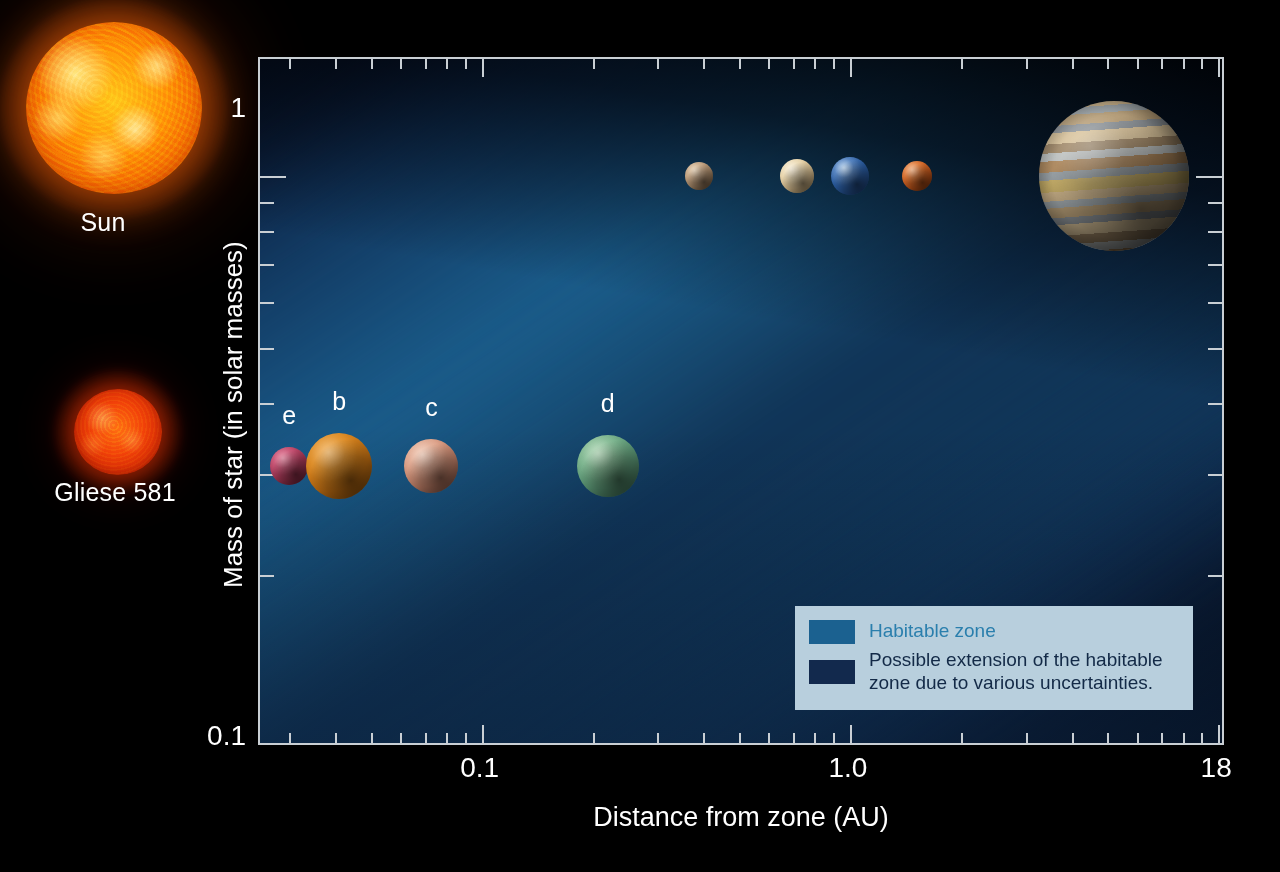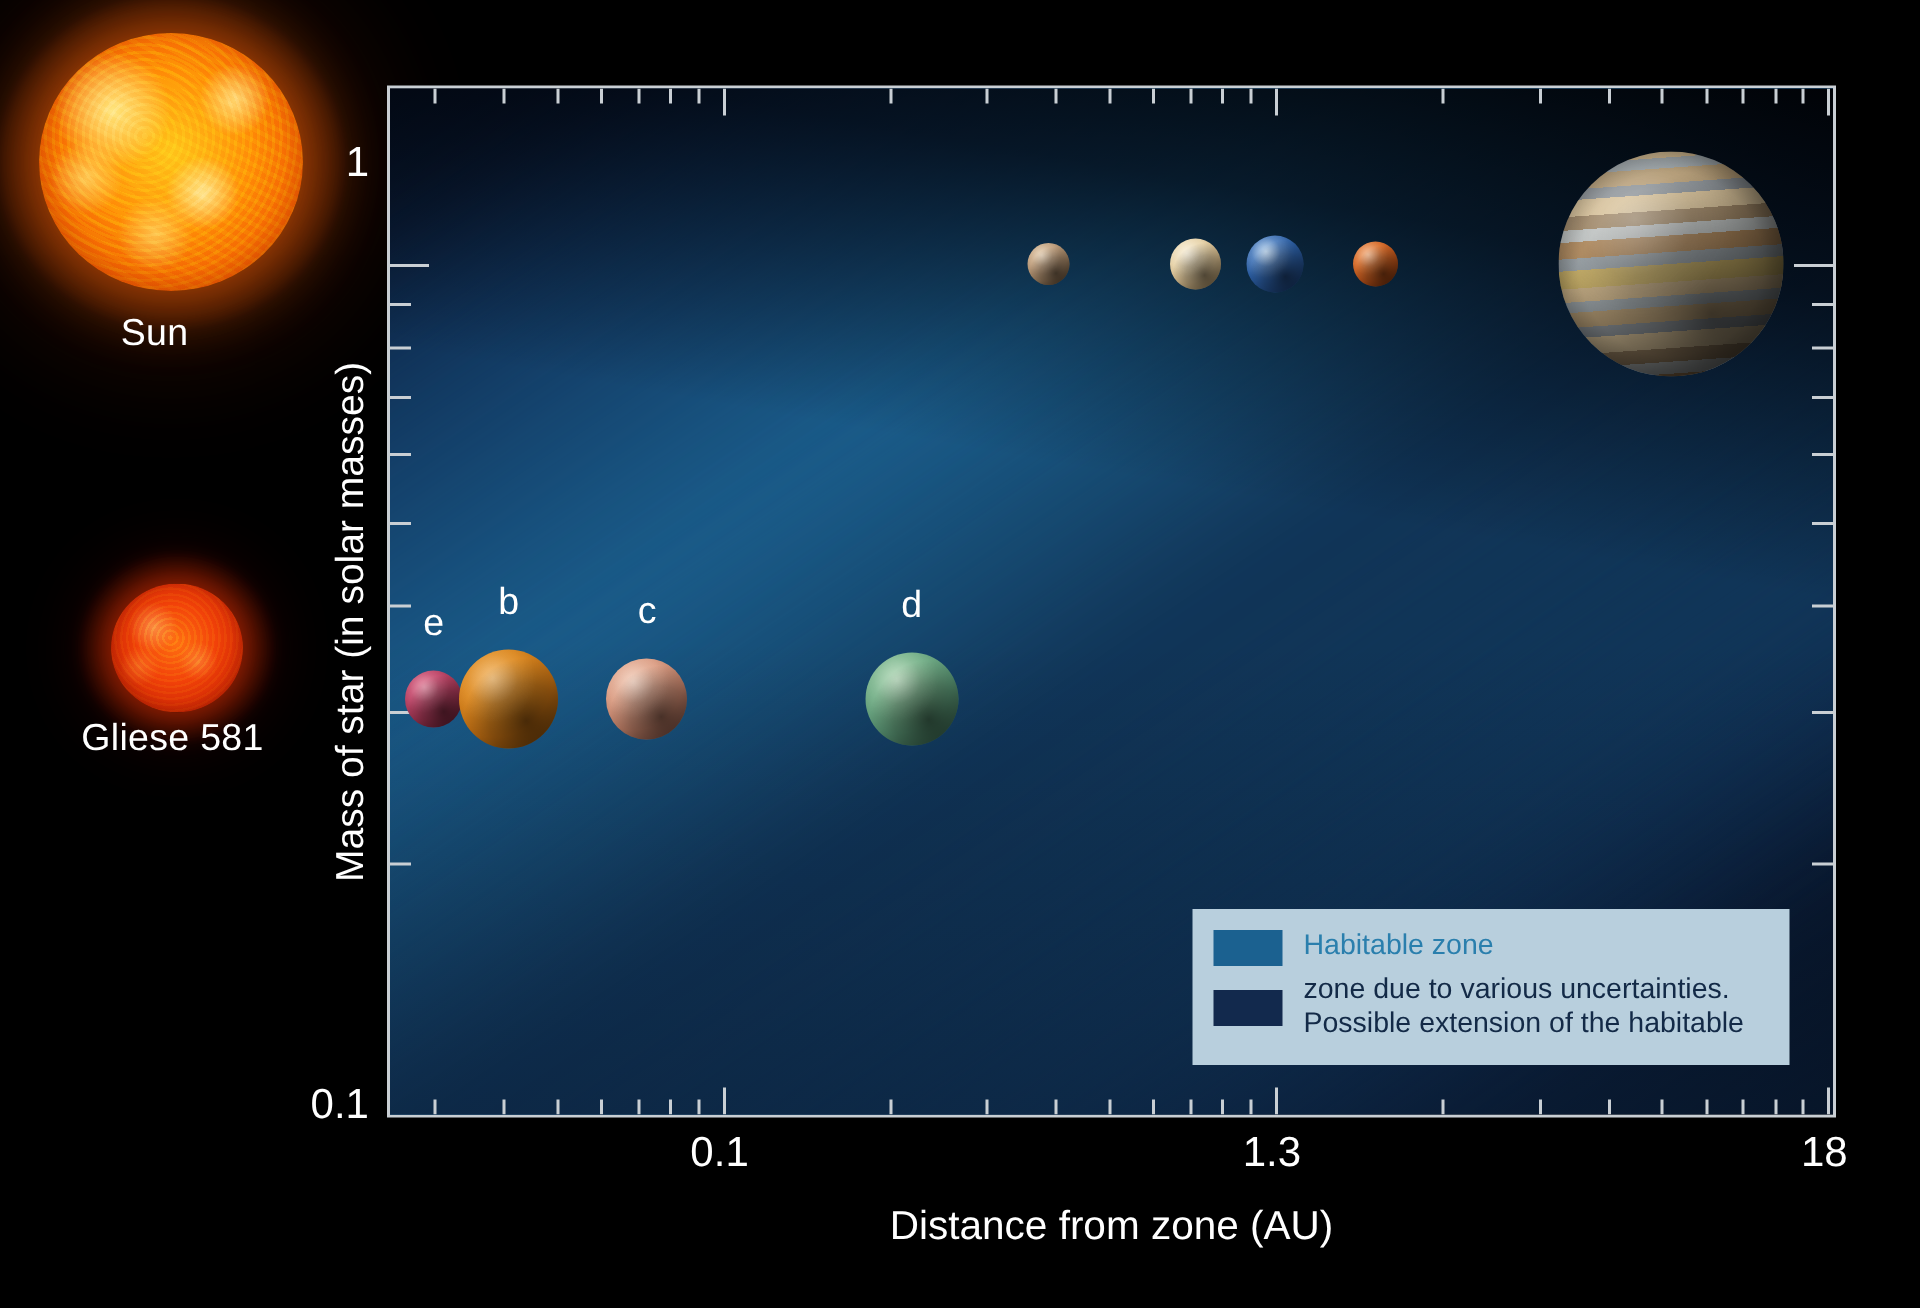--- a/index.html
+++ b/index.html
@@ -273,21 +273,21 @@
     <div class="star-label gl-label">Gliese 581</div>
   </div>
 
   <div class="ylabel" id="ylabel" style="transform: rotate(-90deg); left: 218px; top: 588px;">Mass of star (in solar masses)</div>
   <div class="xlabel">Distance from zone (AU)</div>
 
   <div class="axnum ynum" style="left:186px; top:92px;">1</div>
   <div class="axnum ynum" style="left:176px; top:720px; width:70px;">0.1</div>
 
   <div class="axnum" id="xl0" style="top: 752px; left: 449.706px; width: 60px; text-align: center;">0.1</div>
-  <div class="axnum" id="xl1" style="top: 752px; left: 817.952px; width: 60px; text-align: center;">1.3</div>
+  <div class="axnum" id="xl1" style="top: 752px; left: 817.952px; width: 60px; text-align: center;">1.0</div>
   <div class="axnum" id="xl2" style="top: 752px; left: 1186.2px; width: 60px; text-align: center;">18</div>
 
   <div id="plot">
 
     <div class="zone-layer">
       <div class="band-outer"></div>
       <div class="band-inner"></div>
       <div class="band-wing"></div>
       <div class="band-topfade"></div>
       <div class="band-bottomglow"></div>
@@ -402,19 +402,19 @@
   </div>
 
   <div id="legend" style="background: rgb(184, 207, 221);">
     <div class="leg-row">
       <div class="leg-sw" id="sw1" style="background: rgb(27, 97, 144);"></div>
       <div class="leg-tx1">Habitable zone</div>
     </div>
     <div class="leg-row">
       <div class="leg-sw" id="sw2" style="background: rgb(18, 41, 77);"></div>
       <div>
+        <div class="leg-tx2">Possible extension of the habitable</div>
         <div class="leg-tx2">zone due to various uncertainties.</div>
-        <div class="leg-tx2">Possible extension of the habitable</div>
       </div>
     </div>
   </div>
 
 </div>
 
 </body></html>

